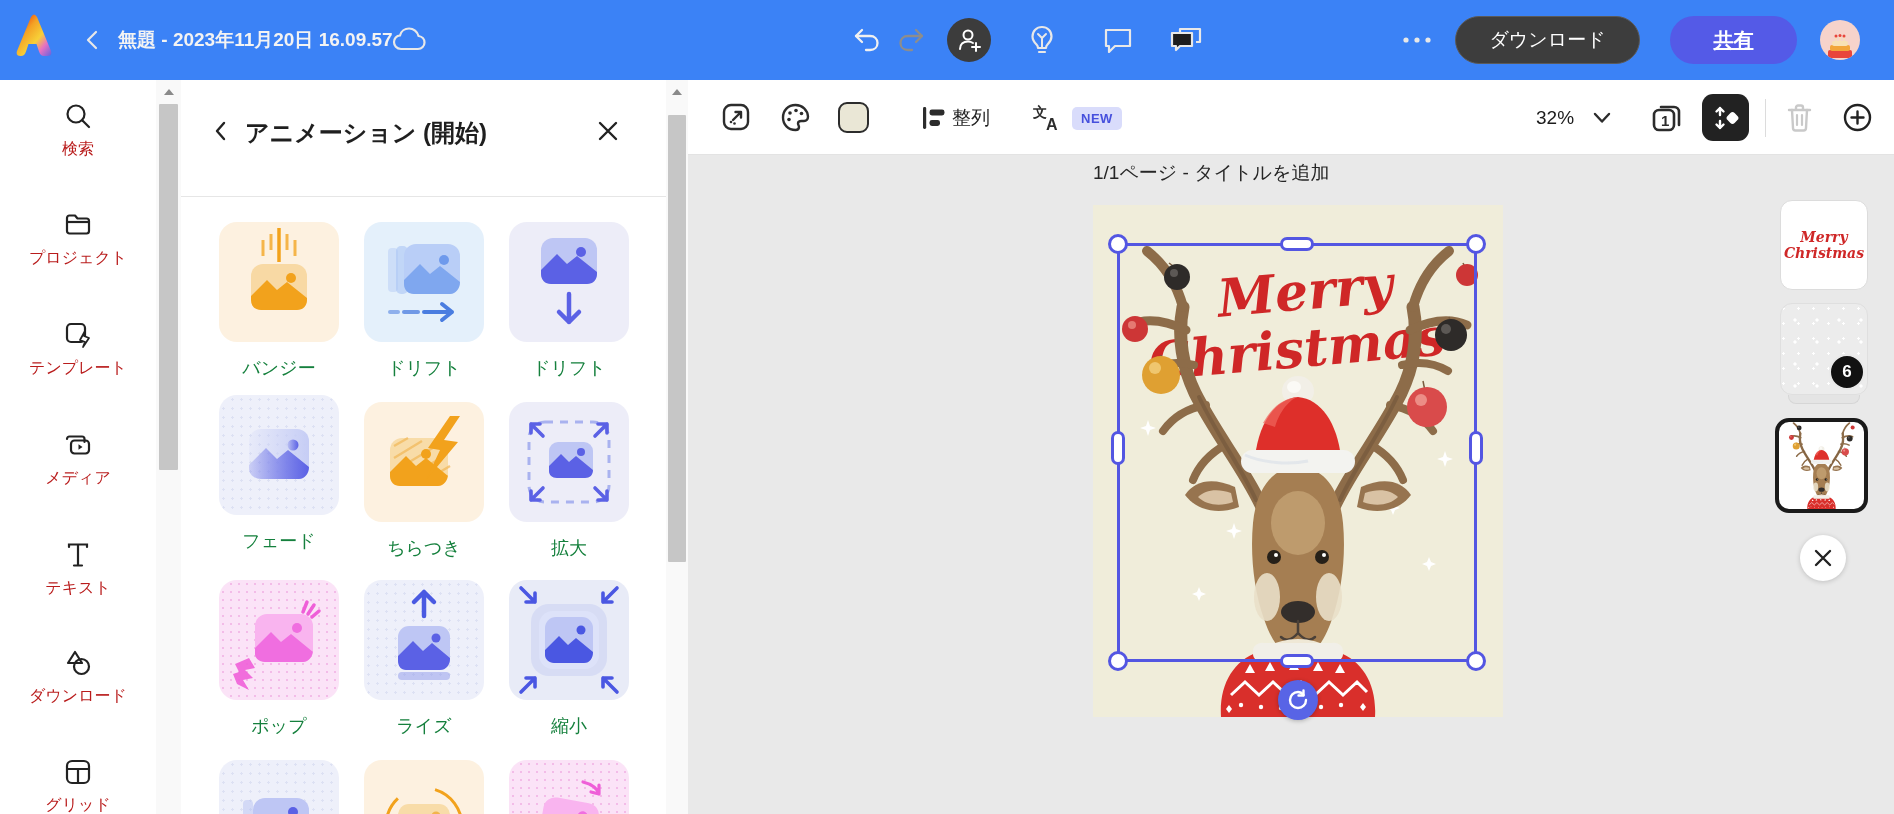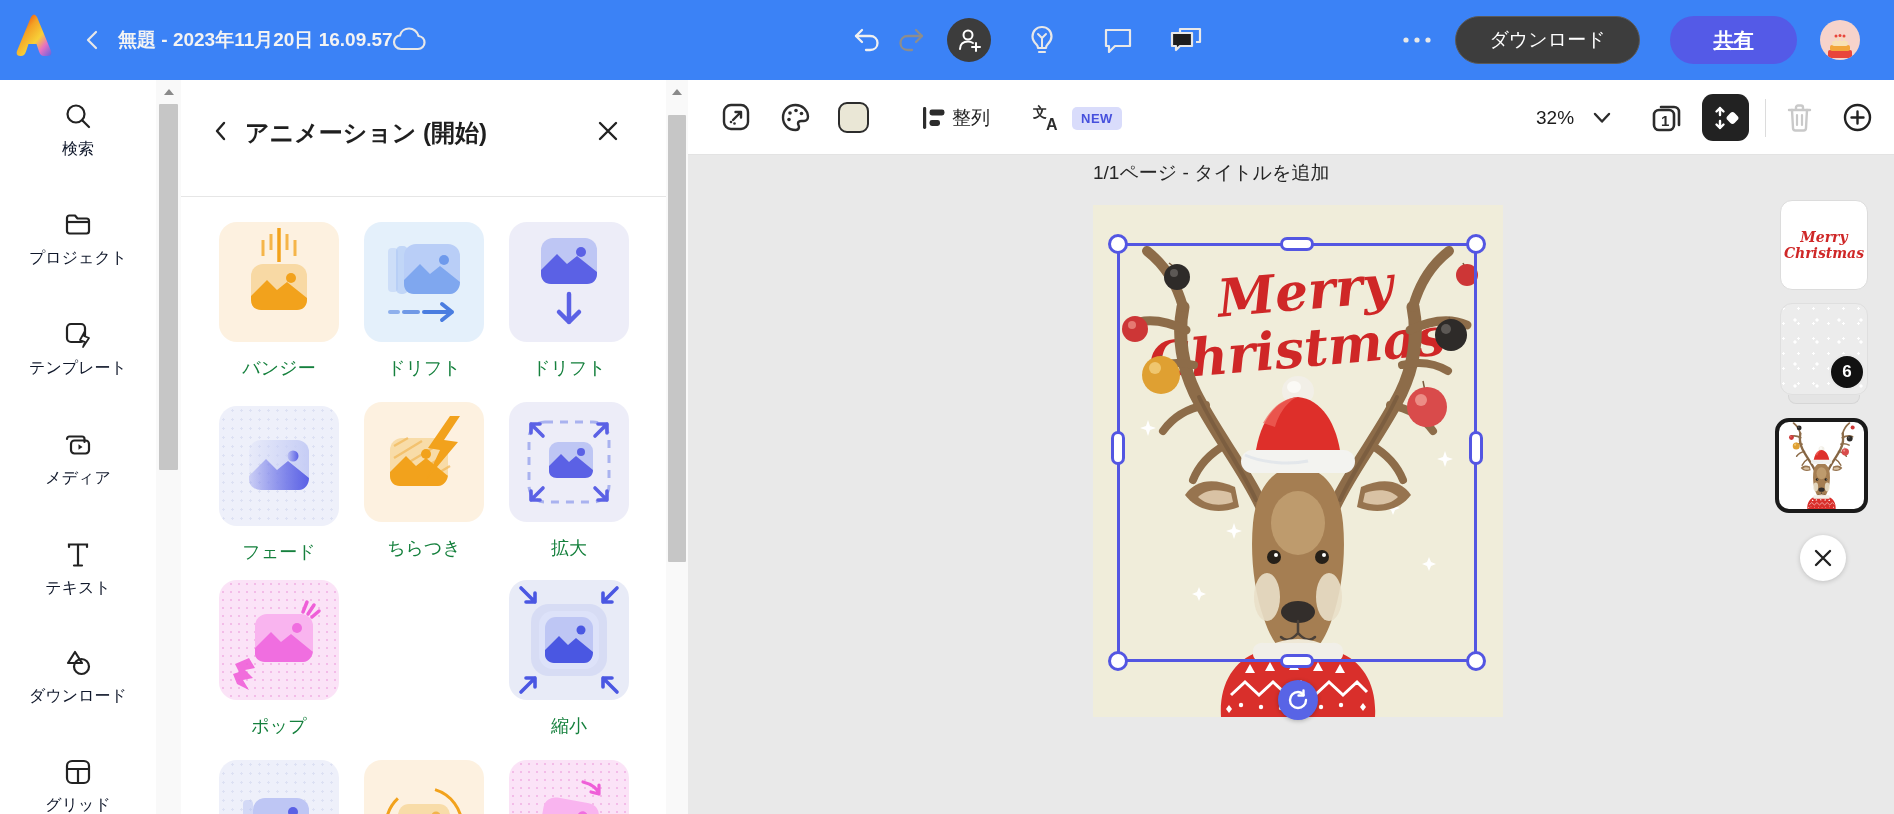--- a/index.html
+++ b/index.html
@@ -13,21 +13,21 @@
   .pill { border-radius:24px; height:48px; top:16px; display:flex; align-items:center; justify-content:center; color:#fff; cursor:pointer; }
   .pill-download { left:1455px; width:185px; background:#3d3d3d; border:1px solid #5a5a5a; font-size:19px; font-weight:400; }
   .pill-share { left:1670px; width:127px; background:#545ae7; font-size:20px; font-weight:700;text-decoration:underline; }
   .invite-circle { left:947px; top:18px; width:44px; height:44px; border-radius:50%; background:#3c3c3c; display:flex; align-items:center; justify-content:center; }
   .avatar { left:1820px; top:20px; width:40px; height:40px; border-radius:50%; background:#f6d3cb; overflow:hidden; display:flex; align-items:flex-end; justify-content:center; }
 
   
   .sidebar { position:absolute; left:0; top:80px; width:156px; height:734px; background:#fff; }
   .side-item { position:absolute; left:0; width:156px; height:84px; text-align:center; cursor:pointer; }
   .side-item .icon { display:block; margin:0 auto; width:28px; height:28px; }
-  .side-item .lbl { display:block; margin-top:9px; font-size:16px; color:#0f172a; }
+  .side-item .lbl { display:block; margin-top:9px; font-size:16px; color:#b91c1c; }
 
   
   .vsb { position:absolute; top:80px; height:734px; background:#f9f9f9; }
   .vsb .up { position:absolute; top:0; left:0; width:100%; height:24px; display:flex; align-items:center; justify-content:center; }
   .vsb .thumb { position:absolute; background:#c6c6c6; border-radius:1px; }
   #sb1 { left:156px; width:25px; }
   #sb1 .thumb { left:3px; width:19px; top:24px; height:366px; }
   #sb2 { left:666px; width:22px; }
   #sb2 .thumb { left:2px; width:18px; top:35px; height:447px; }
 
@@ -377,21 +377,21 @@
         <svg viewBox="0 0 120 120" width="120" height="120">
           <rect x="32" y="16" width="56" height="46" rx="12" fill="#bec6f4"></rect>
           <circle cx="72" cy="30" r="5" fill="#5b61e5"></circle>
           <path d="M32 48 L48 32 L58 42 L68 34 L88 50 L88 52 C88 58 84 62 78 62 L42 62 C36 62 32 58 32 52 Z" fill="#5b61e5"></path>
           <path d="M60 72 L60 100 M60 100 L50 90 M60 100 L70 90" stroke="#5b61e5" stroke-width="4.5" fill="none" stroke-linecap="round" stroke-linejoin="round"></path>
         </svg>
       </div>
       <span class="tile-lbl">ドリフト</span>
     </div>
 
-    <div class="tile-cell" style="left:38px;top:326px">
+    <div class="tile-cell" style="left:38px;top:315px">
       <div class="tile bg-lav2">
         <svg viewBox="0 0 120 120" width="120" height="120">
           <rect x="30" y="34" width="60" height="50" rx="12" fill="url(#fadePale)"></rect>
           <circle cx="74" cy="50" r="5.5" fill="url(#fadeMain)"></circle>
           <path d="M30 70 L47 53 L58 64 L69 55 L90 72 L90 72 C90 78 86 84 80 84 L42 84 C36 84 30 80 30 74 Z" fill="url(#fadeMain)"></path>
         </svg>
       </div>
       <span class="tile-lbl">フェード</span>
     </div>
     <div class="tile-cell" style="left:183px;top:322px">
@@ -426,20 +426,32 @@
       <div class="tile bg-pink">
         <svg viewBox="0 0 120 120" width="120" height="120">
           <rect x="36" y="34" width="58" height="48" rx="12" fill="#f9b4ef"></rect>
           <circle cx="78" cy="48" r="5" fill="#f06ee0"></circle>
           <path d="M36 68 L52 52 L62 62 L72 54 L94 72 L94 70 C94 76 90 82 84 82 L46 82 C40 82 36 78 36 74 Z" fill="#f06ee0"></path>
           <path d="M30 78 L36 88 L26 90 L34 98 L24 100 L30 110 L18 104 L14 94 L20 92 L16 84 Z" fill="#ef5fd8" opacity="0.9"></path>
           <path d="M88 22 L84 32 M95 25 L89 34 M100 31 L93 37" stroke="#ef5fd8" stroke-width="3.5" stroke-linecap="round"></path>
         </svg>
       </div>
       <span class="tile-lbl">ポップ</span>
+    </div>
+    <div class="tile-cell" style="left:183px;top:500px">
+      <div class="tile bg-lav2">
+        <svg viewBox="0 0 120 120" width="120" height="120">
+          <path d="M60 36 L60 12 M60 12 L50 22 M60 12 L70 22" stroke="#4a5ae2" stroke-width="4.5" fill="none" stroke-linecap="round" stroke-linejoin="round"></path>
+          <rect x="34" y="46" width="52" height="44" rx="11" fill="#bec6f4"></rect>
+          <circle cx="72" cy="58" r="4.5" fill="#5b61e5"></circle>
+          <path d="M34 76 L49 61 L59 71 L68 63 L86 78 L86 79 C86 85 82 90 76 90 L42 90 C37 90 34 86 34 81 Z" fill="#5b61e5"></path>
+          <rect x="34" y="92" width="52" height="8" rx="4" fill="#8e97ea" opacity="0.5"></rect>
+        </svg>
+      </div>
+      <span class="tile-lbl">ライズ</span>
     </div>
     <div class="tile-cell" style="left:328px;top:500px">
       <div class="tile bg-shrink">
         <svg viewBox="0 0 120 120" width="120" height="120">
           <rect x="22" y="24" width="76" height="72" rx="18" fill="#c8cff3" opacity="0.55"></rect>
           <rect x="30" y="31" width="60" height="58" rx="14" fill="#dde2f9"></rect>
           <rect x="36" y="37" width="48" height="46" rx="11" fill="#bec6f4"></rect>
           <circle cx="72" cy="50" r="4.5" fill="#4a57e2"></circle>
           <path d="M36 70 L50 56 L59 65 L67 58 L84 72 L84 72 C84 78 81 83 75 83 L45 83 C40 83 36 79 36 75 Z" fill="#4a57e2"></path>
           <path d="M12 8 L26 22 M26 22 L26 13 M26 22 L17 22" stroke="#4a57e2" stroke-width="3.6" fill="none" stroke-linecap="round" stroke-linejoin="round"></path>

